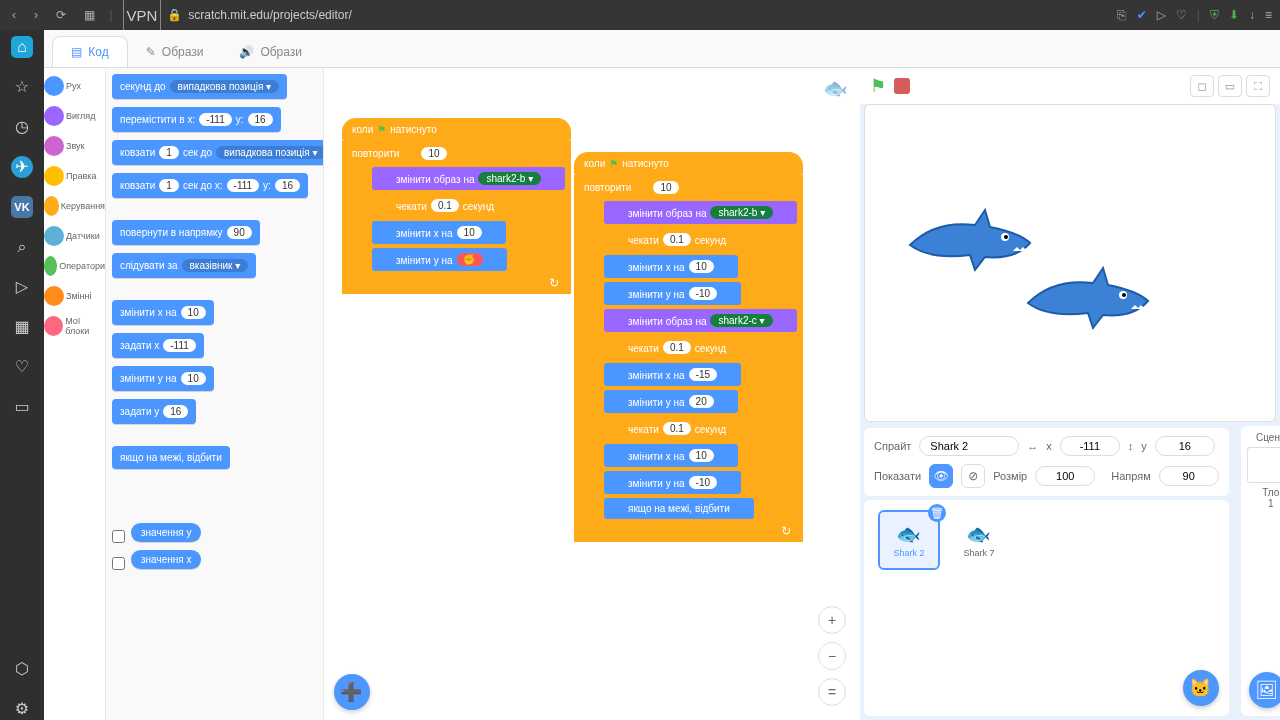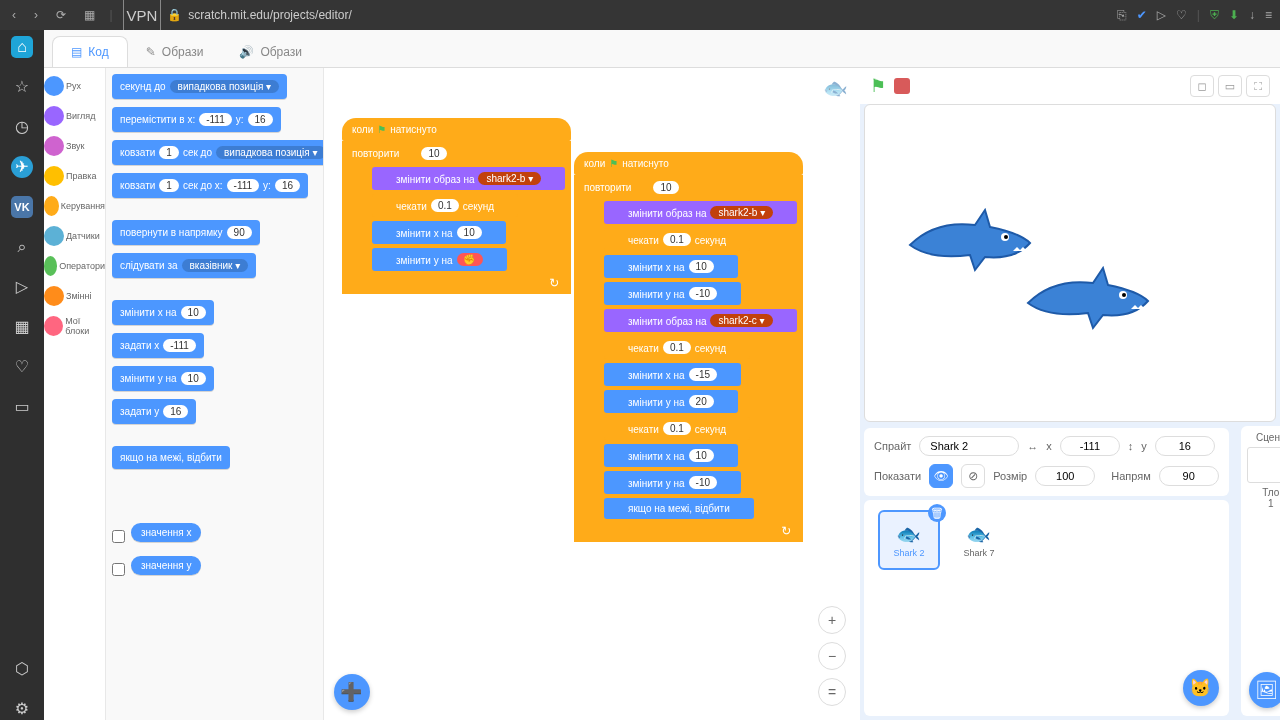--- a/index.html
+++ b/index.html
@@ -52,21 +52,21 @@
 .script-canvas { flex: 1; position: relative; background: #fff; overflow: hidden; }
 .script-stack { position: absolute; }
 .hat { background: #ffab19; color: white; font-size: 10px; padding: 6px 10px; border-radius: 14px 14px 2px 2px; display: flex; align-items: center; gap: 4px; }
 .cblock { background: #ffab19; padding: 4px 6px 4px 6px; font-size: 10px; color: white; }
 .cblock .hdr { display: flex; align-items: center; gap: 22px; padding: 2px 4px; }
 .cblock .body { background: transparent; padding: 3px 0 3px 12px; border-left: 12px solid transparent; }
 .sb { color: white; font-size: 10px; padding: 5px 24px; margin: 2px 0; border-radius: 3px; display: inline-flex; align-items: flex-end; gap: 4px; }
 .sb.motion { background: #4c97ff; }
 .sb.looks { background: #9966ff; }
 .sb.ctrl { background: #ffab19; }
-.dd2 { background: #c2410c; border-radius: 10px; padding: 1px 8px; }
+.dd2 { background: #15803d; border-radius: 10px; padding: 1px 8px; }
 .flag { color: #4cbf56; }
 .canvas-controls { position: absolute; right: 14px; bottom: 14px; display: flex; flex-direction: column; gap: 8px; }
 .cc-btn { width: 28px; height: 28px; border: 1px solid #ddd; border-radius: 50%; background: #fff; font-size: 14px; color: #666; display: flex; align-items: center; justify-content: center; cursor: pointer; }
 .sprite-thumb-canvas { position: absolute; right: 12px; top: 8px; opacity: 0.5; font-size: 20px; }
 
 
 .stage-col { width: 420px; display: flex; flex-direction: column; background: #e9f1fc; }
 .stage-header { height: 36px; display: flex; align-items: center; padding: 0 10px; gap: 8px; background: #fff; }
 .stage-header .flag-btn { color: #4cbf56; font-size: 18px; cursor: pointer; }
 .stage-header .stop-btn { width: 16px; height: 16px; background: #d85a5a; border-radius: 3px; cursor: pointer; }
@@ -247,27 +247,27 @@
           <span>задати y</span>
           <span class="pill">16</span>
         </div><br>
       <div style="height:14px"></div>
       <div class="blk">
           <span>якщо на межі, відбити</span>
         </div><br>
       <div style="height:14px"></div>
       <br>
       <div style="height:14px"></div>
+      <div style="display:flex;align-items:center;gap:6px">
+          <input type="checkbox" style="">
+          <div class="blk reporter">значення y</div>
+        </div>
       <div style="display:flex;align-items:center;gap:6px;margin-bottom:6px">
           <input type="checkbox" style="">
           <div class="blk reporter">значення x</div>
-        </div>
-      <div style="display:flex;align-items:center;gap:6px">
-          <input type="checkbox" style="">
-          <div class="blk reporter">значення y</div>
         </div>
     </div>
 
     <div class="script-canvas">
       <div class="sprite-thumb-canvas">🐟</div>
 
       <div class="script-stack" style="left:18px; top:50px;">
         <div class="hat">
             <span>коли</span>
             <span class="flag">⚑</span>

